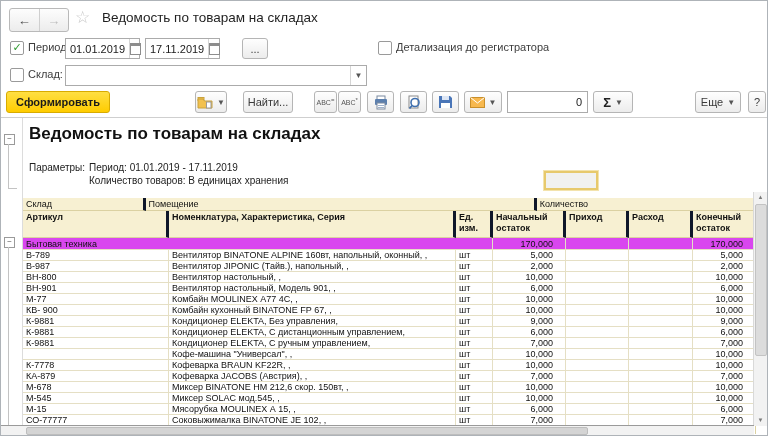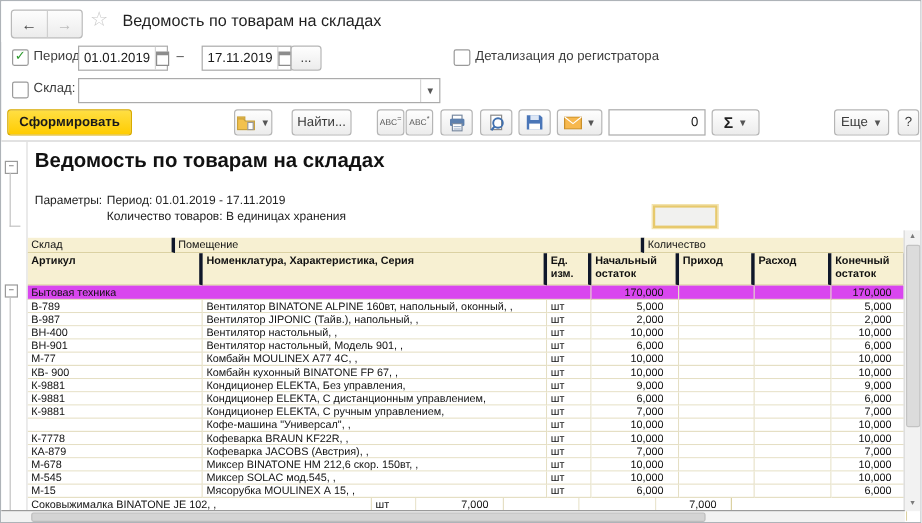--- a/index.html
+++ b/index.html
@@ -98,21 +98,21 @@
   <div class="frow" style="top:34px;">
     <div class="chk" style="left:9px;top:6px;">✓</div>
     <div class="flabel" style="left:27px;top:6px;">Период:</div>
     <div class="inp" style="left:64px;top:3px;width:73px;">
       <span class="val">01.01.2019</span>
       <span class="calbox">
           <span class="cal"></span>
         </span>
     </div>
     <div class="dash" style="left:146px;top:6px;">–</div>
-    <div class="inp" style="left:167px;top:3px;width:73px;">
+    <div class="inp" style="left:144px;top:3px;width:73px;">
       <span class="val">17.11.2019</span>
       <span class="calbox">
           <span class="cal"></span>
         </span>
     </div>
     <div class="btn" style="position:absolute;left:241px;top:3px;width:26px;height:21px;">...</div>
     <div class="chk" style="left:377px;top:6px;color:transparent;"></div>
     <div class="flabel" style="left:395px;top:6px;">Детализация до регистратора</div>
   </div>
 
@@ -246,21 +246,21 @@
           <div class="trow drow">
     <div class="c c-art">В-987</div>
     <div class="c c-nom">Вентилятор JIPONIC (Тайв.), напольный, ,</div>
     <div class="c c-unit">шт</div>
     <div class="c c-n1">2,000</div>
     <div class="c c-n2"></div>
     <div class="c c-n3"></div>
     <div class="c c-n4">2,000</div>
   </div>
           <div class="trow drow">
-    <div class="c c-art">ВН-400</div>
+    <div class="c c-art">ВН-800</div>
     <div class="c c-nom">Вентилятор настольный, ,</div>
     <div class="c c-unit">шт</div>
     <div class="c c-n1">10,000</div>
     <div class="c c-n2"></div>
     <div class="c c-n3"></div>
     <div class="c c-n4">10,000</div>
   </div>
           <div class="trow drow">
     <div class="c c-art">ВН-901</div>
     <div class="c c-nom">Вентилятор настольный, Модель 901, ,</div>
@@ -363,20 +363,21 @@
           <div class="trow drow">
     <div class="c c-art">М-15</div>
     <div class="c c-nom">Мясорубка MOULINEX  А 15, ,</div>
     <div class="c c-unit">шт</div>
     <div class="c c-n1">6,000</div>
     <div class="c c-n2"></div>
     <div class="c c-n3"></div>
     <div class="c c-n4">6,000</div>
   </div>
           <div class="trow drow">
+    <div class="c c-art">СО-77777</div>
     <div class="c c-nom">Соковыжималка  BINATONE JE 102, ,</div>
     <div class="c c-unit">шт</div>
     <div class="c c-n1">7,000</div>
     <div class="c c-n2"></div>
     <div class="c c-n3"></div>
     <div class="c c-n4">7,000</div>
   </div>
           <div class="trow drow">
     <div class="c c-art">Со-9999</div>
     <div class="c c-nom">Соковыжималка  SOLAC  Мод.541, ,</div>

